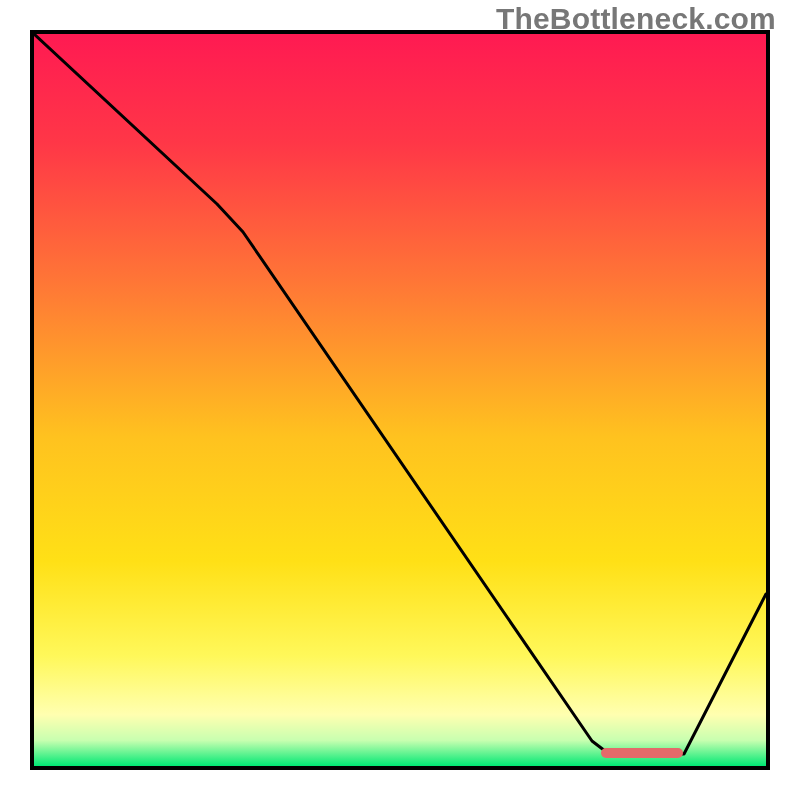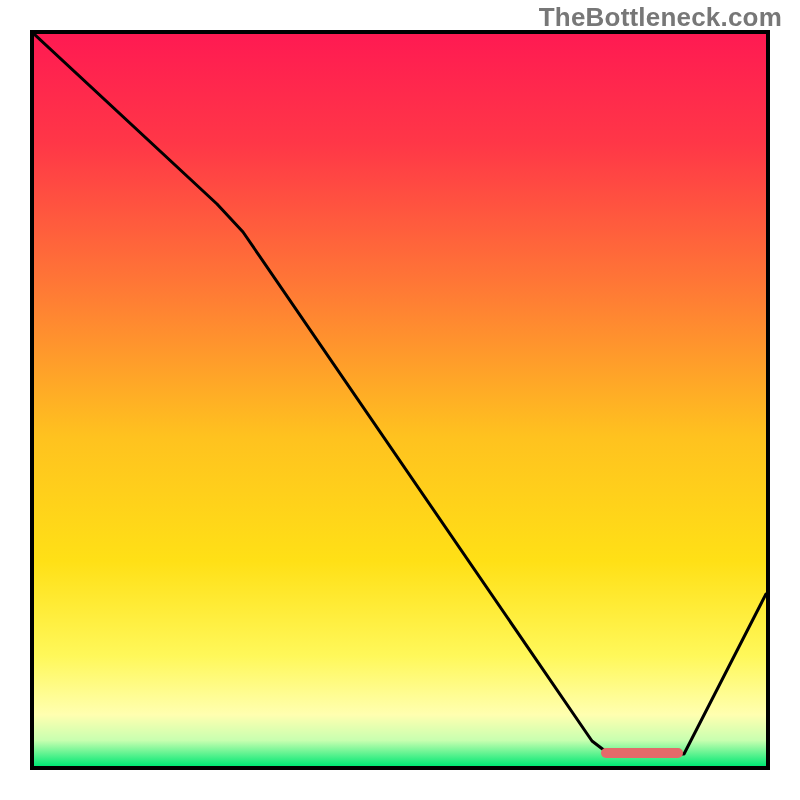--- a/index.html
+++ b/index.html
@@ -15,22 +15,22 @@
     position: absolute;
     left: 0;
     top: 0;
     width: 800px;
     height: 800px;
     box-sizing: border-box;
   }
   .watermark {
     position: absolute;
     top: 2px;
-    right: 18px;
-    font-size: 26px;
+    right: 24px;
+    font-size: 30px;
     font-weight: bold;
     color: #777777;
     letter-spacing: 0.2px;
   }
   .plot-area {
     position: absolute;
     left: 30px;
     top: 30px;
     width: 740px;
     height: 740px;

